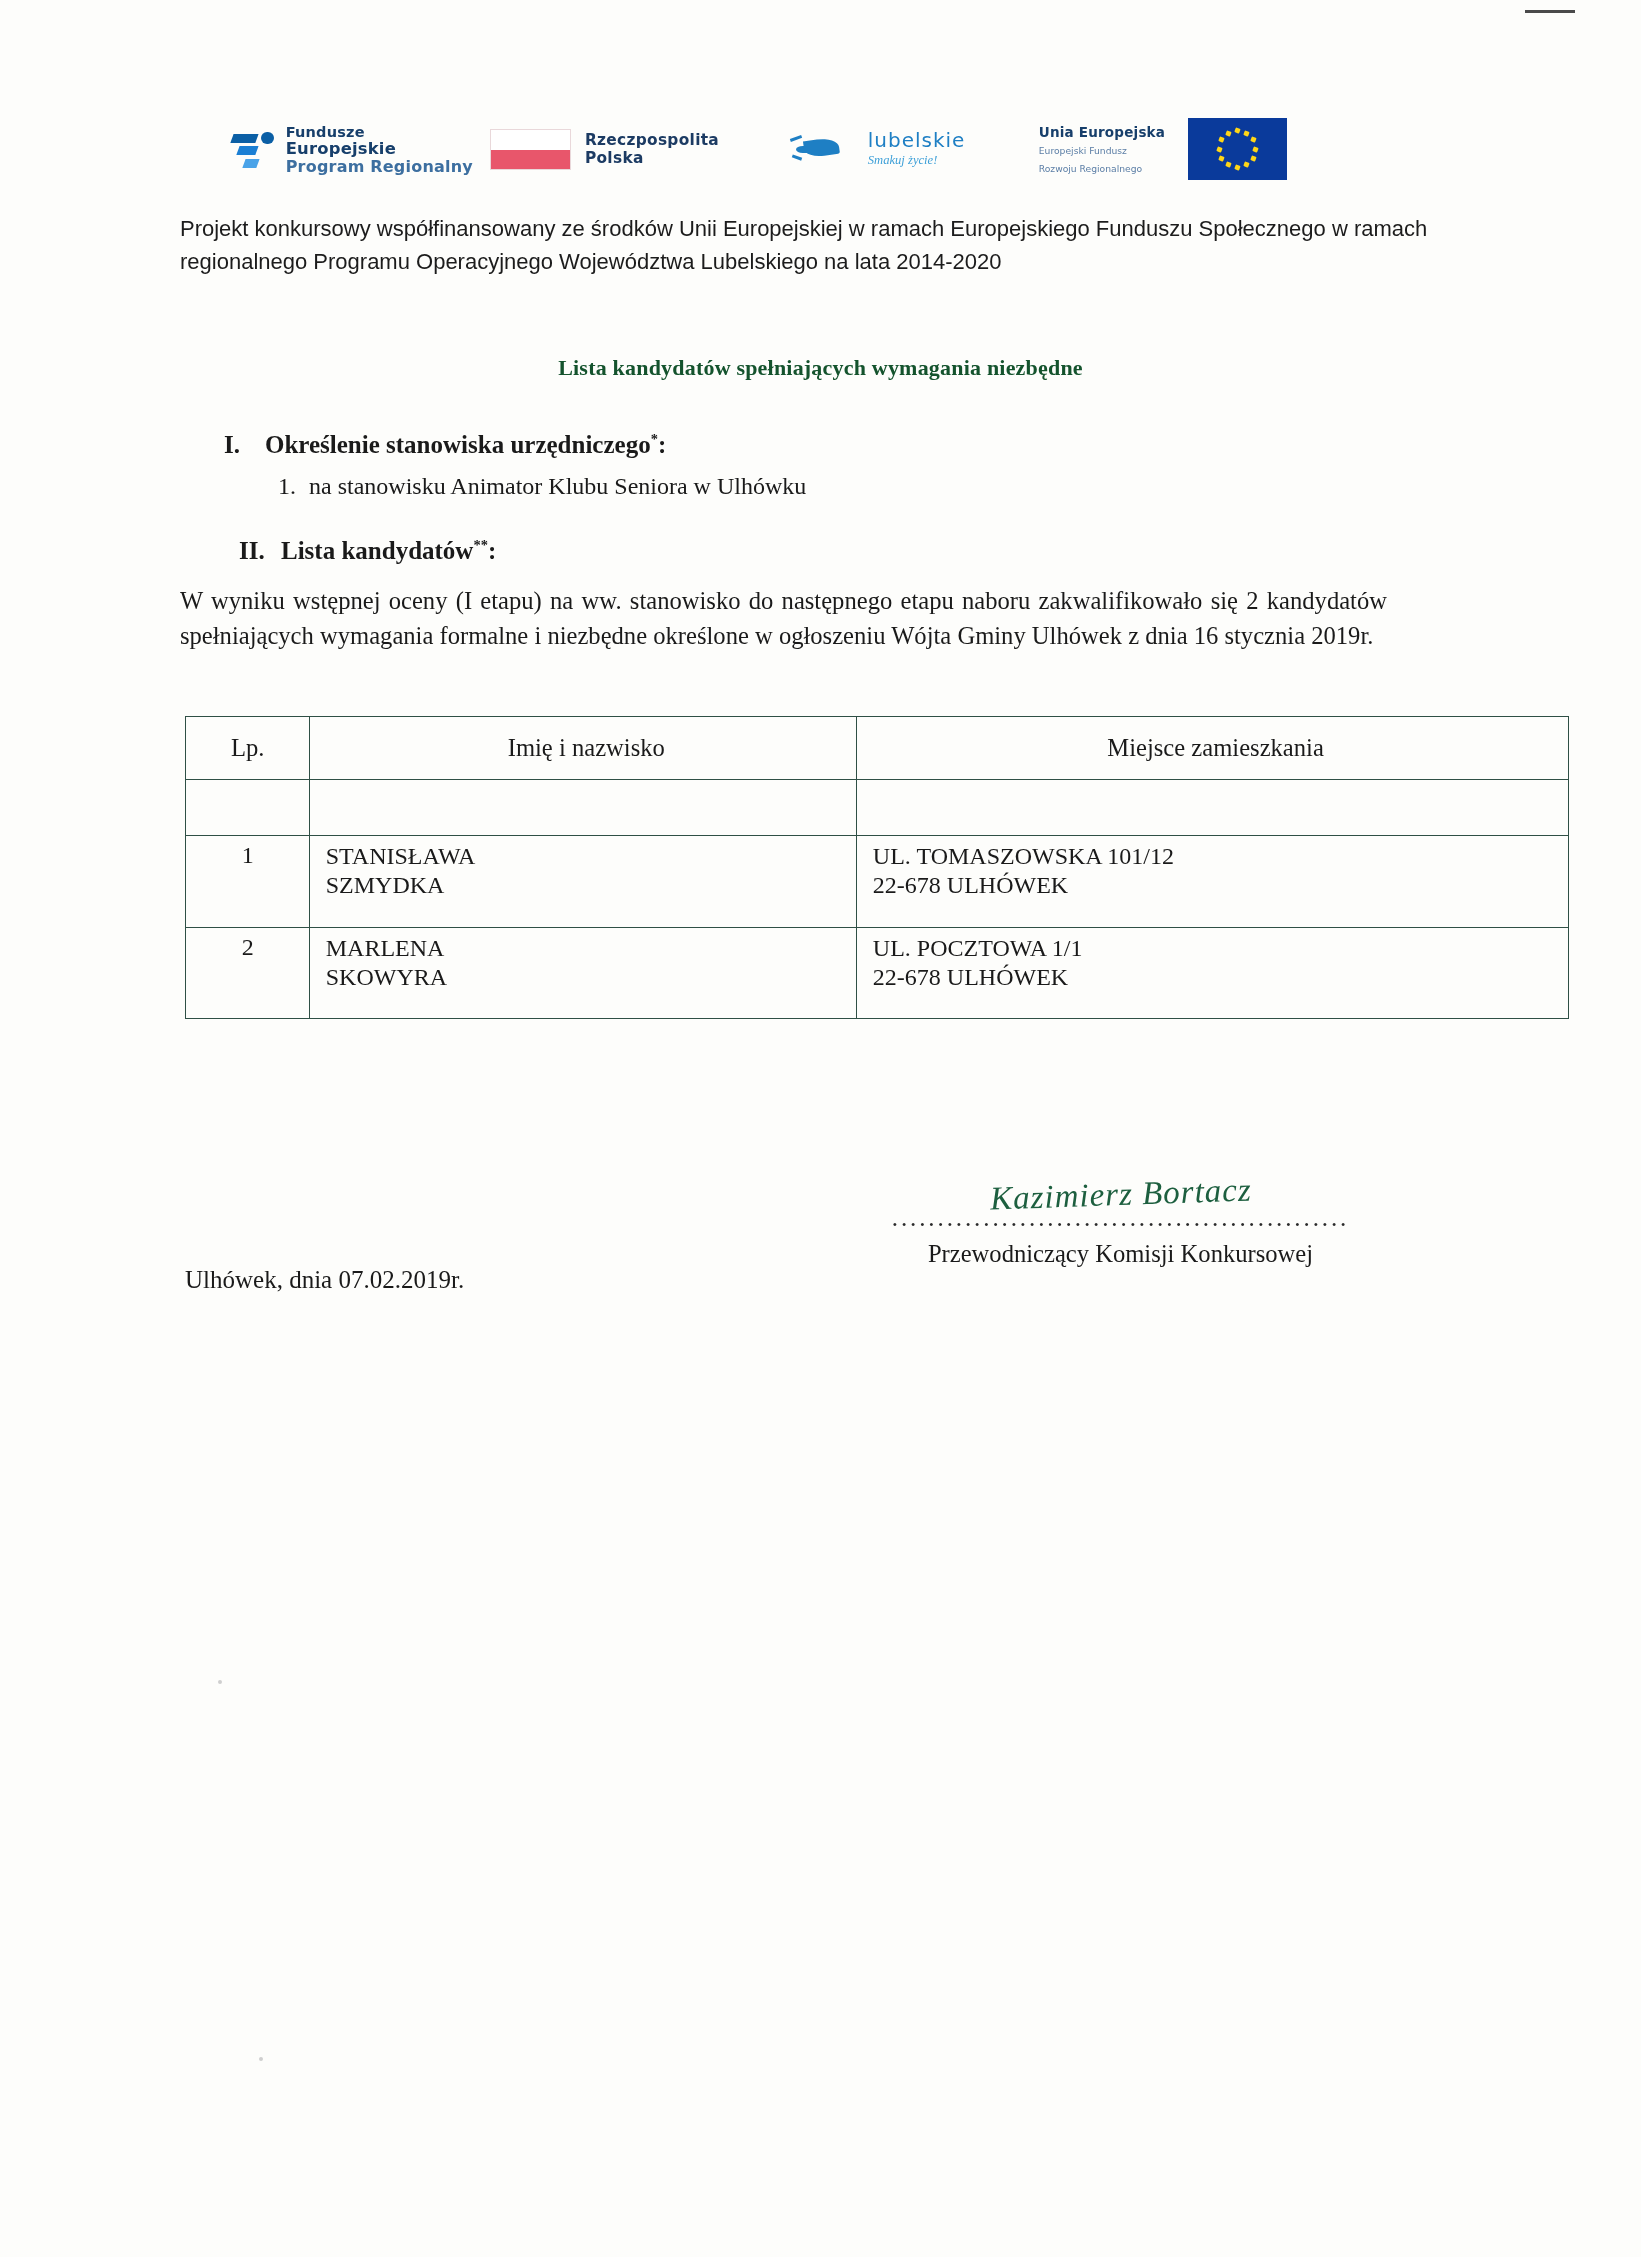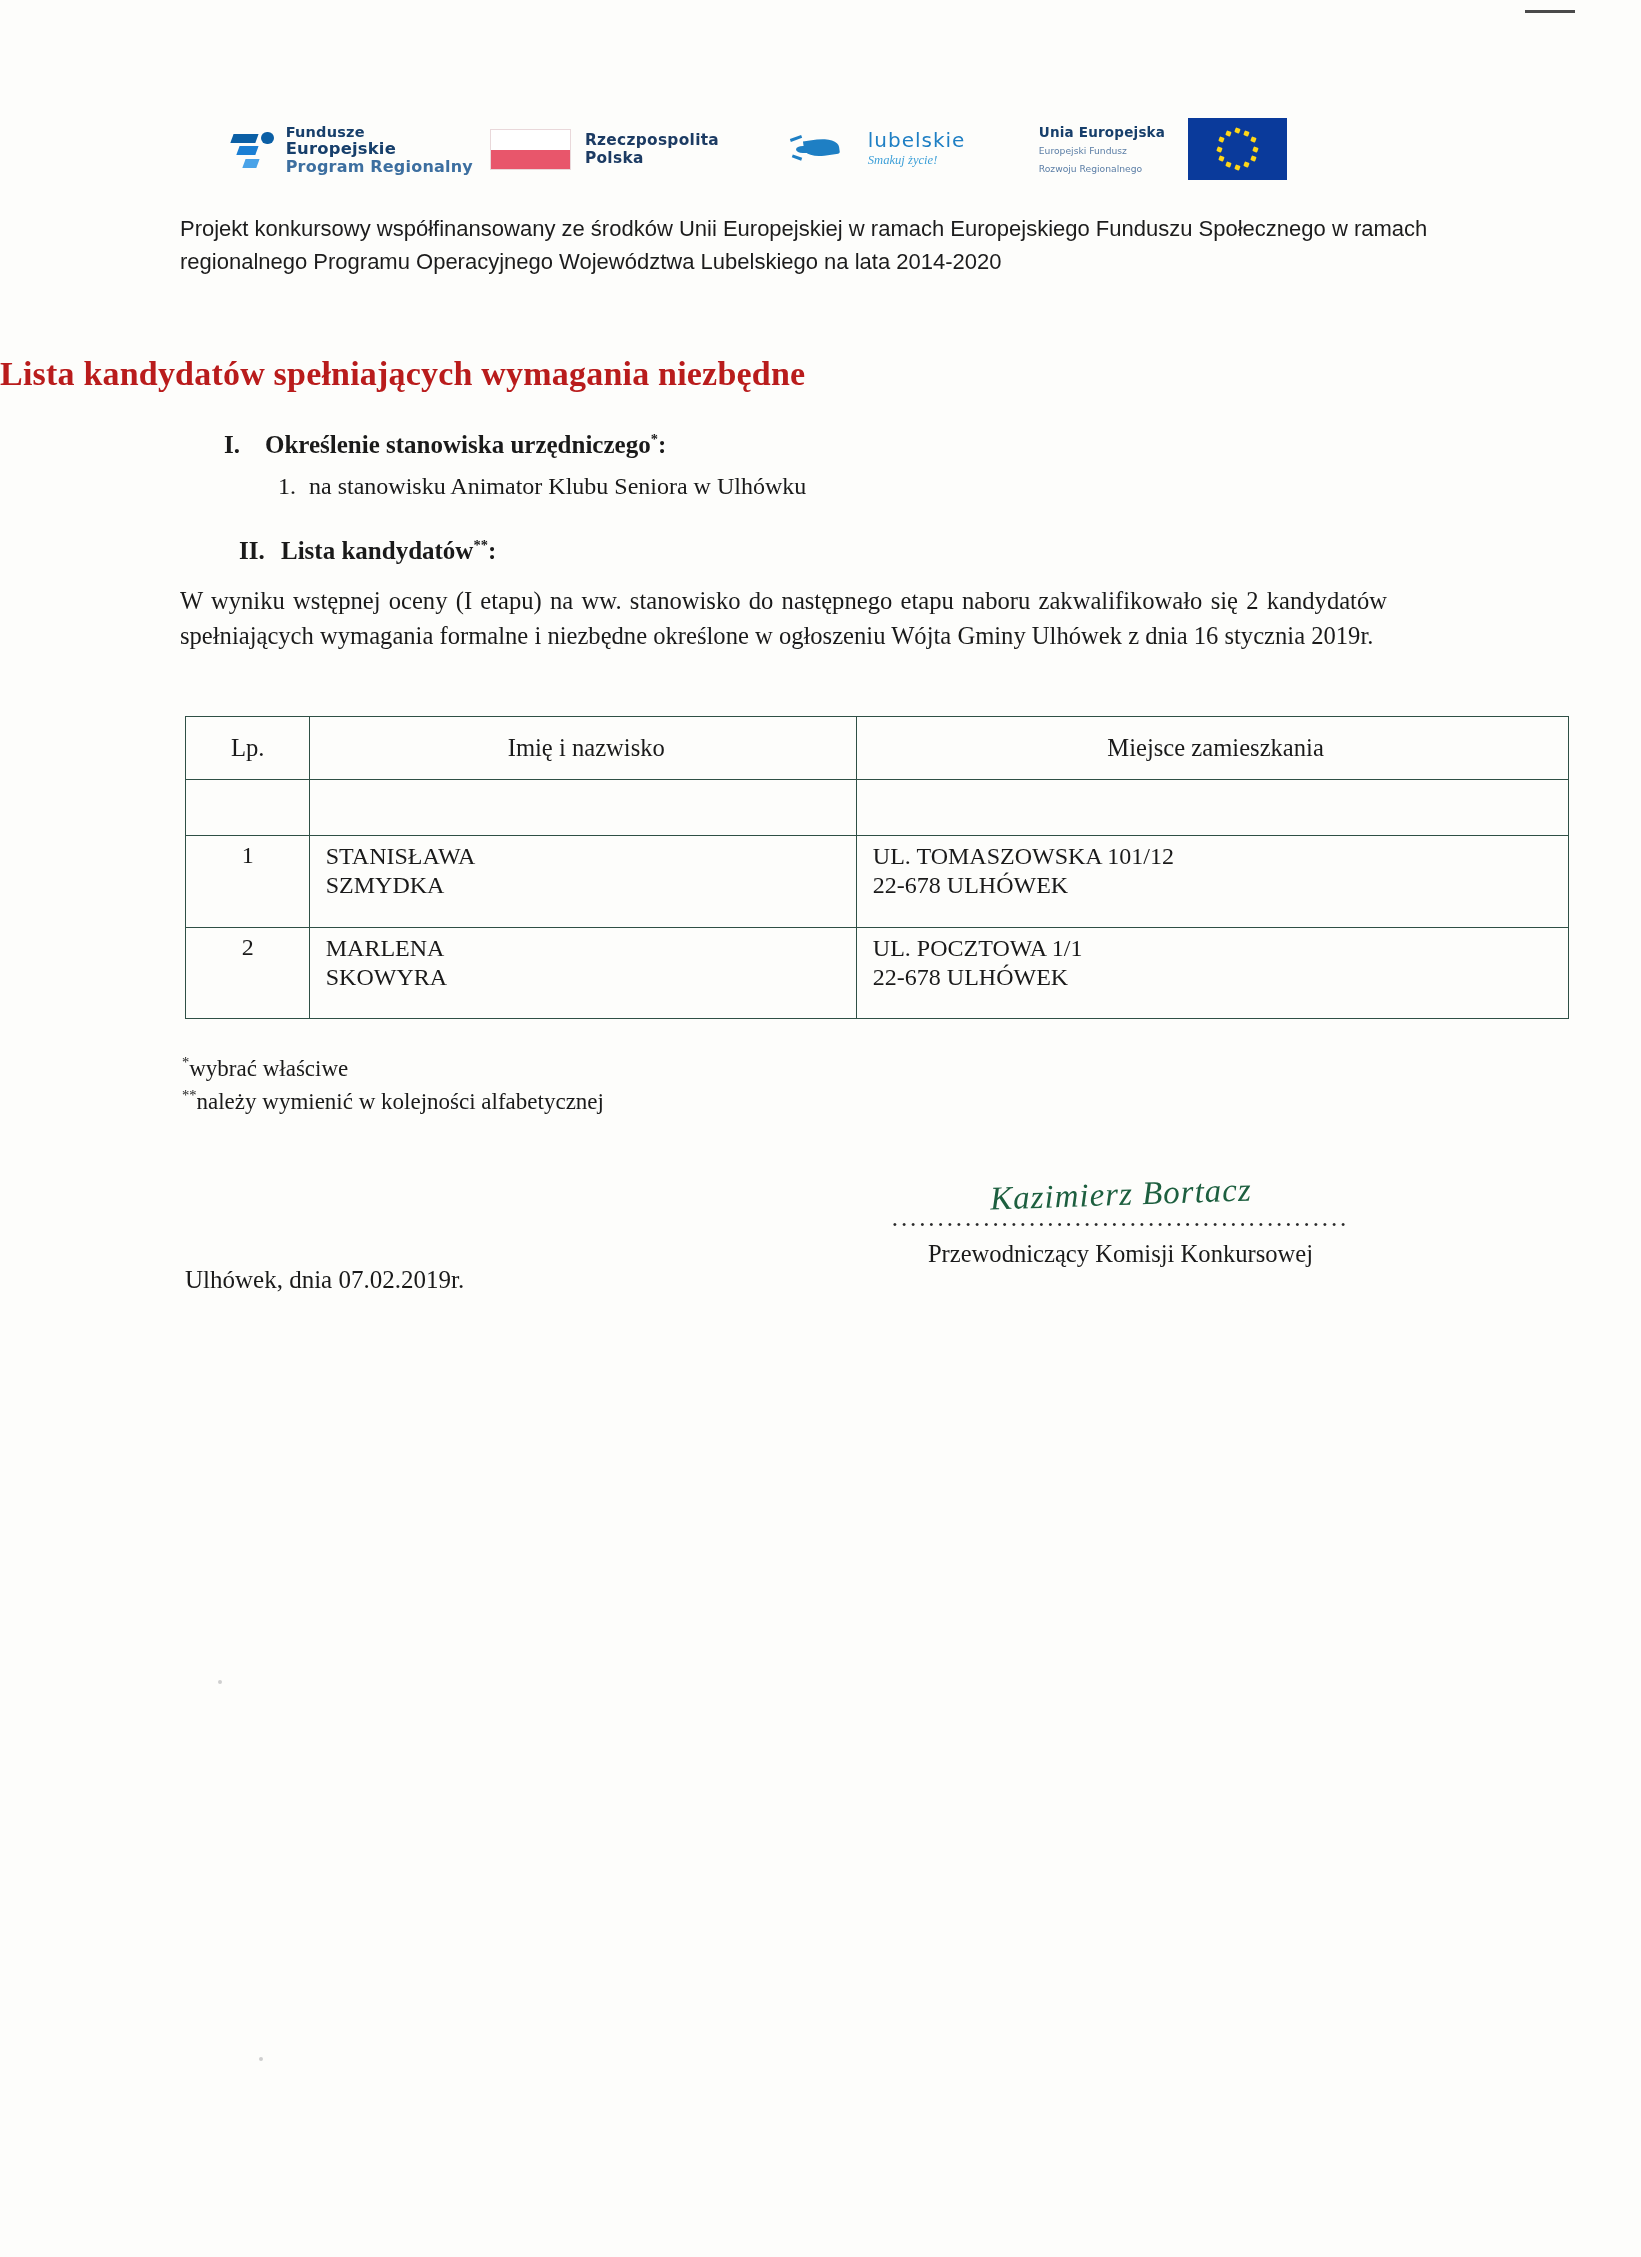--- a/index.html
+++ b/index.html
@@ -119,25 +119,26 @@
     line-height: 1.5;
     color: #1c1c1c;
   }
 
   
   .doc-title {
     position: absolute;
     top: 355px;
     left: 0;
     width: 100%;
+    text-align: center;
     font-family: "Liberation Serif", serif;
     font-weight: bold;
-    font-size: 34px;
+    font-size: 22px;
     letter-spacing: 0.2px;
-    color: #b91c1c;
+    color: #14532d;
   }
 
   
   .sec1 {
     position: absolute;
     top: 431px;
     left: 224px;
     font-size: 25px;
     font-weight: bold;
     font-family: "Liberation Serif", serif;
@@ -378,28 +379,20 @@
           <span class="cellline">SKOWYRA</span>
         </td>
         <td class="c-addr">
           <span class="cellline">UL. POCZTOWA 1/1</span>
           <span class="cellline">22-678 ULHÓWEK</span>
         </td>
       </tr>
     </tbody>
   </table>
 
-  <div class="footnotes">
-    <div>
-      <span class="fn-star">*</span><span>wybrać właściwe</span>
-    </div>
-    <div>
-      <span class="fn-star">**</span><span>należy wymienić w kolejności alfabetycznej</span>
-    </div>
-  </div>
 
   <div class="sign-wrap">
     <div class="sign-script">Kazimierz  Bortacz</div>
     <div class="sign-dots">..................................................</div>
     <div class="sign-caption">Przewodniczący Komisji Konkursowej</div>
   </div>
 
   <div class="place-date">Ulhówek,  dnia 07.02.2019r.</div>
 
   <div class="speck" style="top:1680px;left:218px;"></div>

